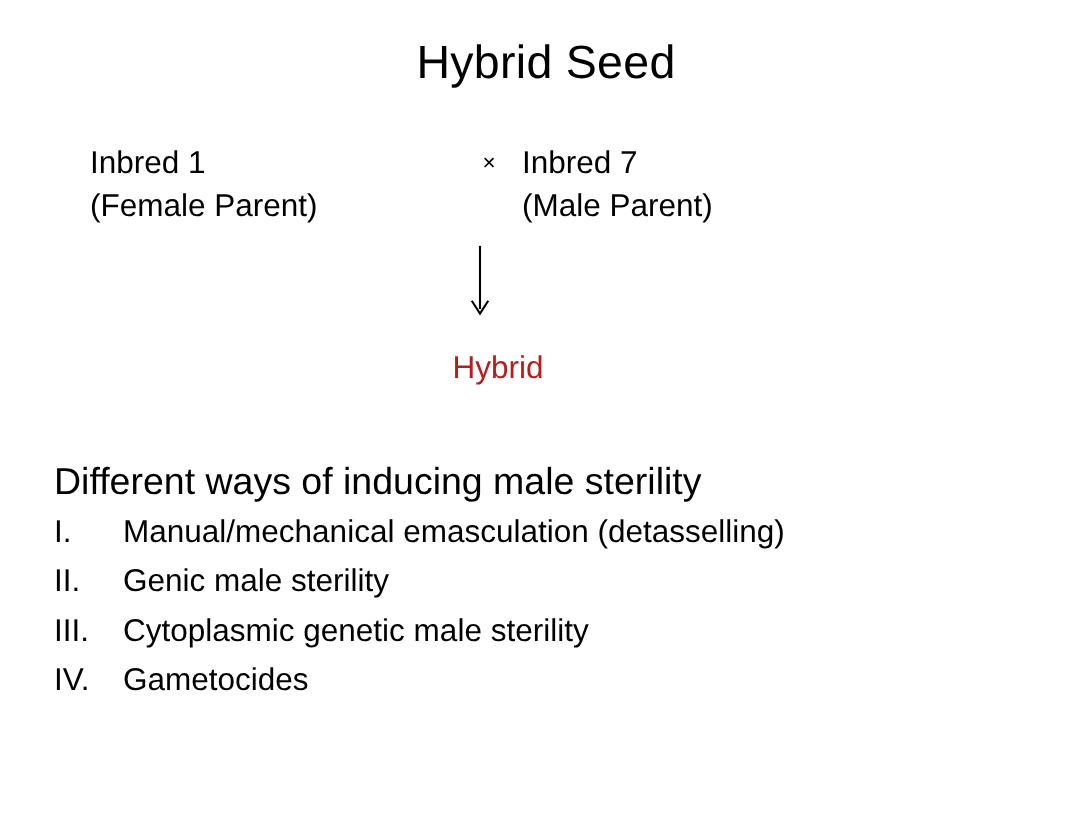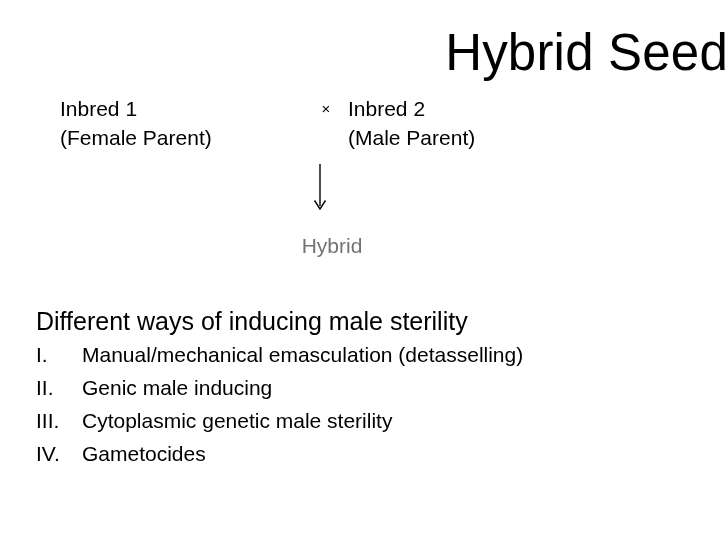--- a/index.html
+++ b/index.html
@@ -21,22 +21,22 @@
     height: 546px;
     background: #ffffff;
   }
 
   
   .slide-title {
     position: absolute;
     top: 24px;
     left: 0;
     width: 728px;
-    text-align: right;
-    font-size: 51px;
+    text-align: center;
+    font-size: 31px;
     font-weight: 400;
     line-height: 1.15;
     letter-spacing: 0.2px;
     color: #000000;
     white-space: nowrap;
   }
 
   
   .cross-diagram {
     position: absolute;
@@ -88,21 +88,21 @@
 
   
   .hybrid-label {
     position: absolute;
     top: 138px;
     left: 0;
     width: 664px;
     text-align: center;
     font-size: 21px;
     line-height: 28px;
-    color: #737373;
+    color: #b91c1c;
     white-space: nowrap;
   }
 
   
   .body-block {
     position: absolute;
     top: 305px;
     left: 36px;
     width: 660px;
   }
@@ -146,21 +146,21 @@
     <div class="parent-row">
 
       <div class="parent parent-left">
         <span class="parent-name">Inbred 1</span>
         <span class="parent-role">(Female Parent)</span>
       </div>
 
       <div class="cross-symbol">×</div>
 
       <div class="parent parent-right">
-        <span class="parent-name">Inbred 2</span>
+        <span class="parent-name">Inbred 7</span>
         <span class="parent-role">(Male Parent)</span>
       </div>
 
     </div>
 
     <div class="arrow-wrap">
       <svg class="arrow-svg" width="48" height="52" viewBox="0 0 48 52" xmlns="http://www.w3.org/2000/svg">
         <line x1="24" y1="0" x2="24" y2="42" stroke="#000000" stroke-width="1.4"></line>
         <path d="M18.5 36.5 L24 45 L29.5 36.5" fill="none" stroke="#000000" stroke-width="1.4" stroke-linecap="butt" stroke-linejoin="miter"></path>
       </svg>
@@ -174,21 +174,21 @@
 
     <div class="body-heading">Different ways of inducing male sterility</div>
 
     <ul class="sterility-list">
       <li>
         <span class="item-marker">I.</span>
         <span class="item-text">Manual/mechanical emasculation (detasselling)</span>
       </li>
       <li>
         <span class="item-marker">II.</span>
-        <span class="item-text">Genic male inducing</span>
+        <span class="item-text">Genic male sterility</span>
       </li>
       <li>
         <span class="item-marker">III.</span>
         <span class="item-text">Cytoplasmic genetic male sterility</span>
       </li>
       <li>
         <span class="item-marker">IV.</span>
         <span class="item-text">Gametocides</span>
       </li>
     </ul>

